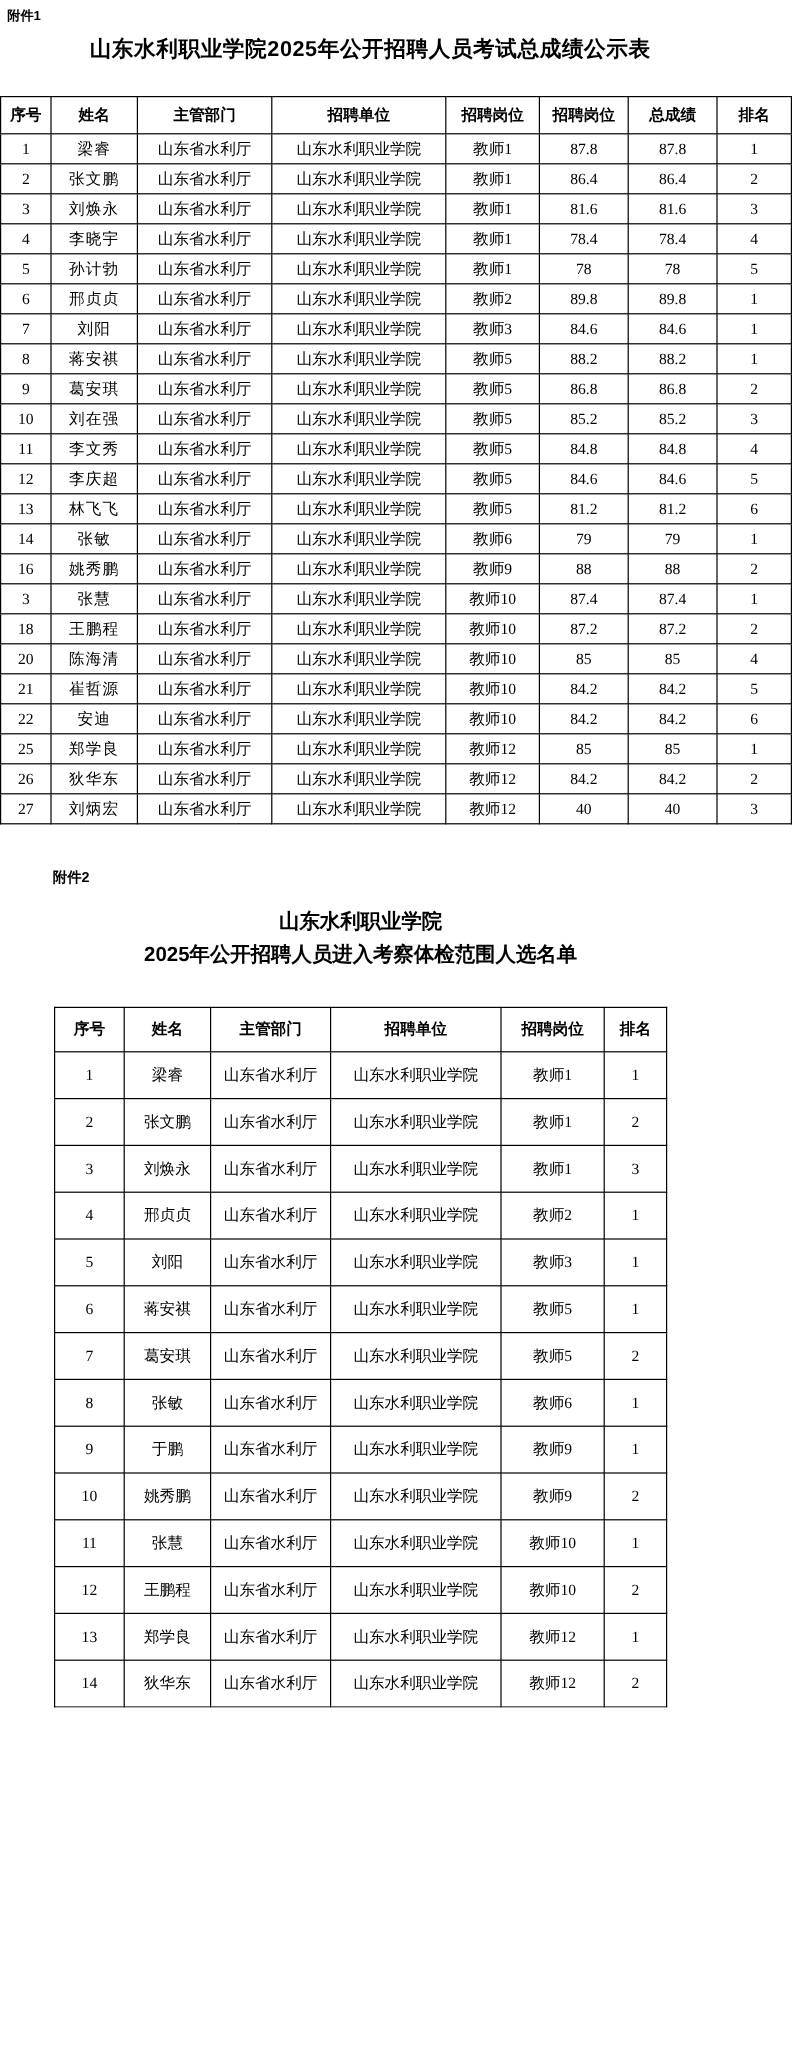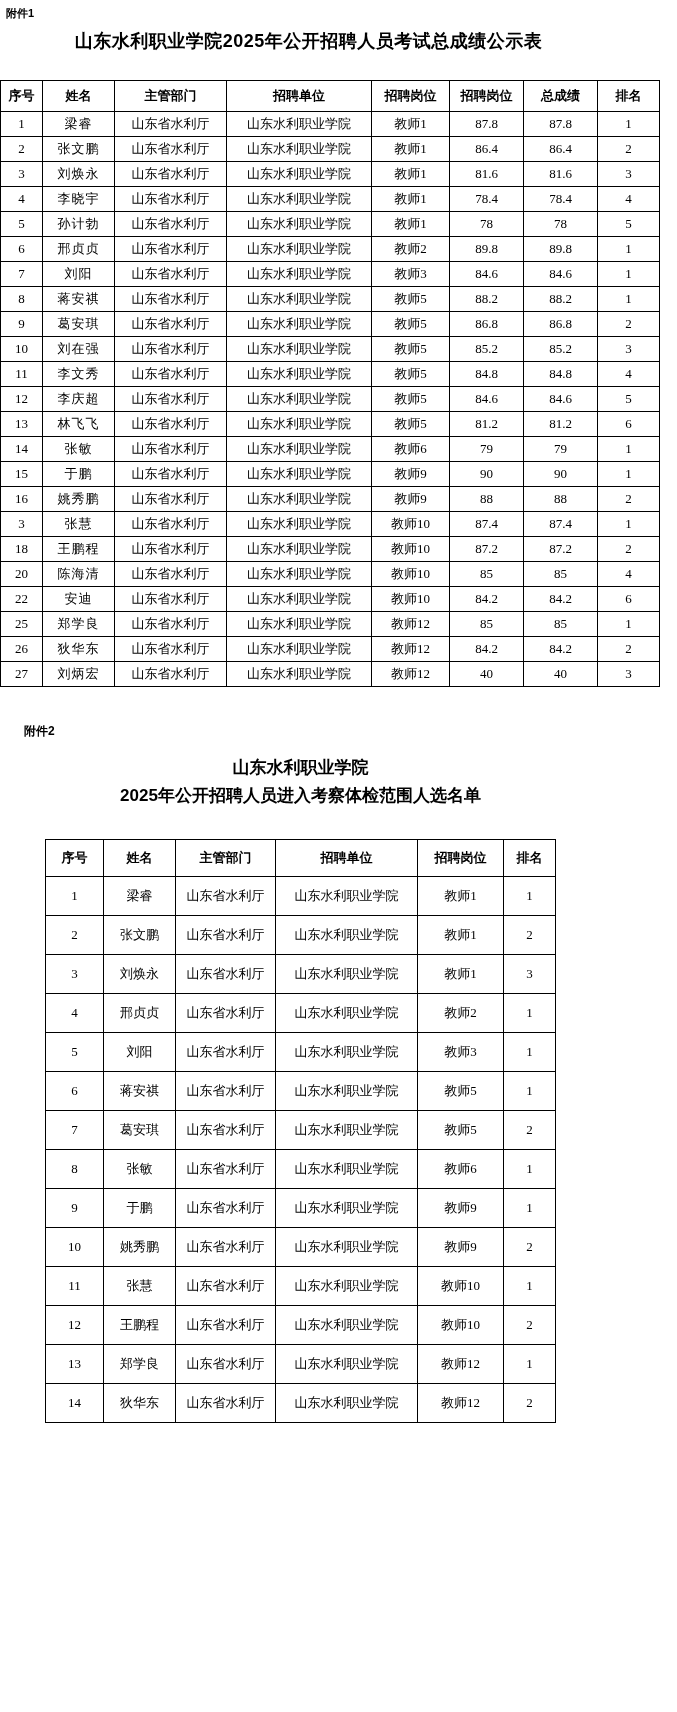--- a/index.html
+++ b/index.html
@@ -70,21 +70,21 @@
   .c-post  { width: 78px; }
   .c-score { width: 74px; }
   .c-total { width: 74px; }
   .c-rank  { width: 62px; }
 
   
   .att2-label {
     font-family: "Liberation Sans", sans-serif;
     font-size: 12px;
     font-weight: bold;
-    padding: 36px 0 0 24px;
+    padding: 36px 0 0 44px;
   }
   .att2-title {
     text-align: center;
     font-family: "Liberation Sans", sans-serif;
     font-size: 17px;
     font-weight: bold;
     line-height: 28px;
     padding: 14px 0 12px 0;
   }
   .t2 {
@@ -276,30 +276,20 @@
           <td>14</td>
           <td class="name">张敏</td>
           <td>山东省水利厅</td>
           <td>山东水利职业学院</td>
           <td>教师6</td>
           <td>79</td>
           <td>79</td>
           <td>1</td>
         </tr>
         <tr>
-          <td>15</td>
-          <td class="name">于鹏</td>
-          <td>山东省水利厅</td>
-          <td>山东水利职业学院</td>
-          <td>教师9</td>
-          <td>90</td>
-          <td>90</td>
-          <td>1</td>
-        </tr>
-        <tr>
           <td>16</td>
           <td class="name">姚秀鹏</td>
           <td>山东省水利厅</td>
           <td>山东水利职业学院</td>
           <td>教师9</td>
           <td>88</td>
           <td>88</td>
           <td>2</td>
         </tr>
         <tr>
@@ -324,20 +314,30 @@
         </tr>
         <tr>
           <td>20</td>
           <td class="name">陈海清</td>
           <td>山东省水利厅</td>
           <td>山东水利职业学院</td>
           <td>教师10</td>
           <td>85</td>
           <td>85</td>
           <td>4</td>
+        </tr>
+        <tr>
+          <td>21</td>
+          <td class="name">崔哲源</td>
+          <td>山东省水利厅</td>
+          <td>山东水利职业学院</td>
+          <td>教师10</td>
+          <td>84.2</td>
+          <td>84.2</td>
+          <td>5</td>
         </tr>
         <tr>
           <td>22</td>
           <td class="name">安迪</td>
           <td>山东省水利厅</td>
           <td>山东水利职业学院</td>
           <td>教师10</td>
           <td>84.2</td>
           <td>84.2</td>
           <td>6</td>

